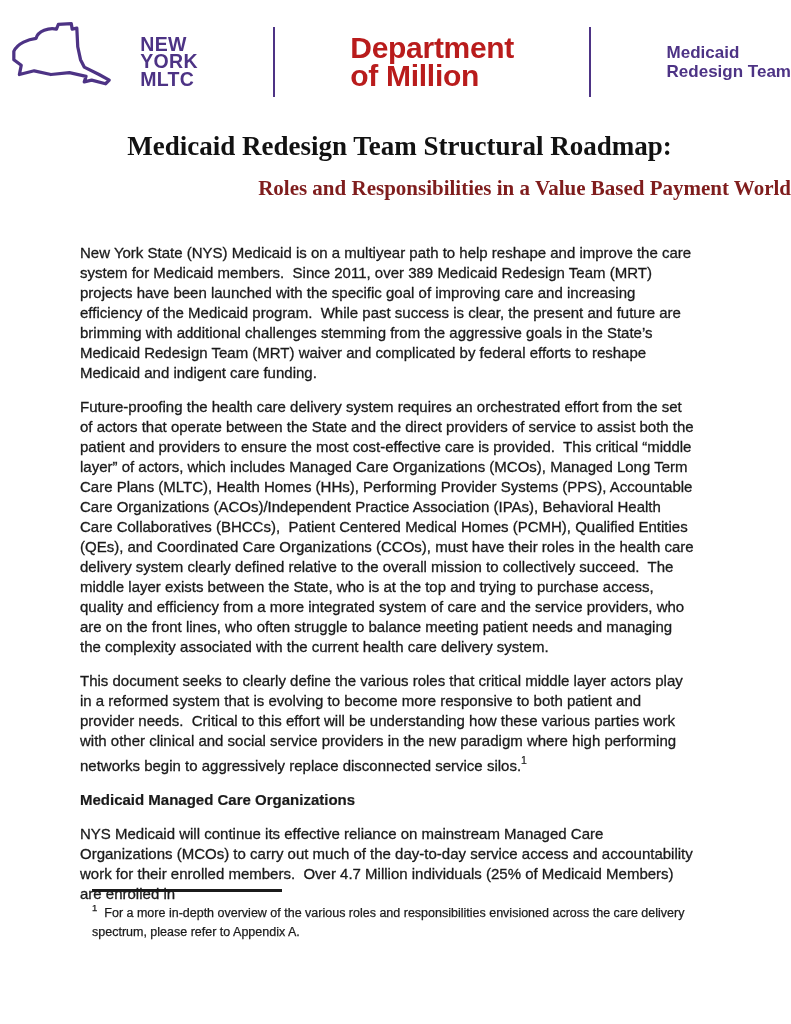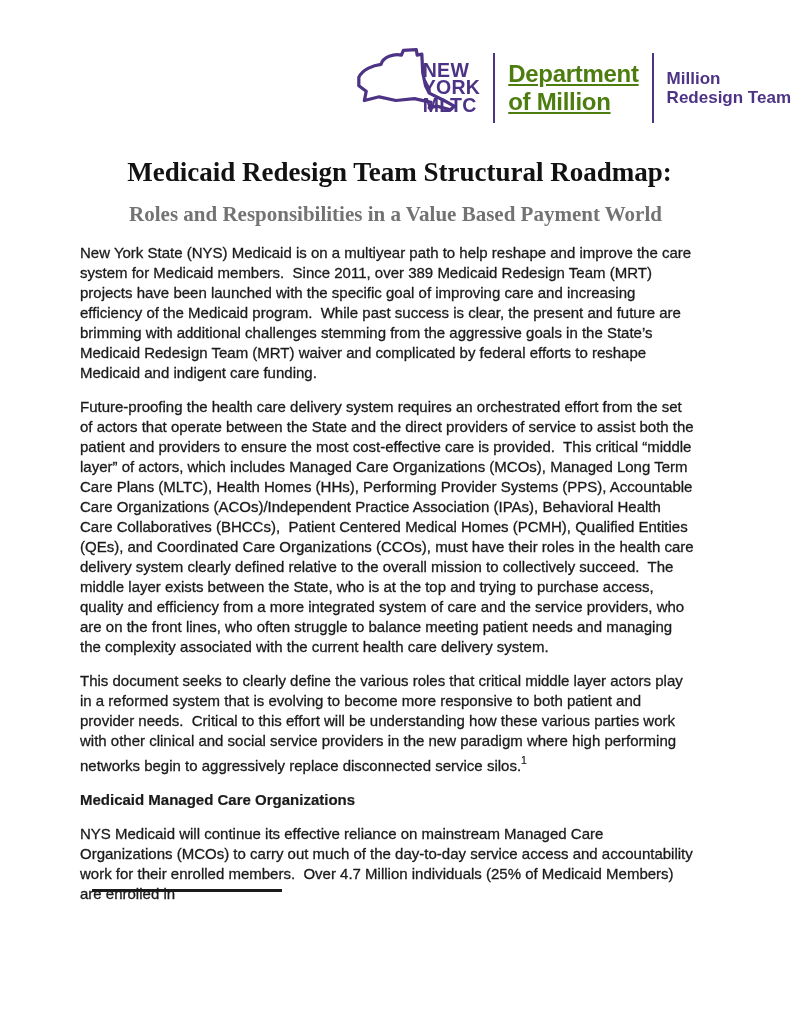--- a/index.html
+++ b/index.html
@@ -10,46 +10,45 @@
     background: #ffffff;
     overflow: hidden;
     font-family: "Liberation Sans", sans-serif;
     color: #1b1b1b;
   }
 
   
   .logo-row {
     display: flex;
     align-items: center;
-    justify-content: flex-end;
-    padding-top: 44px;
+    justify-content: space-between;
+    padding-top: 18px;
   }
   .ny-svg { width: 124px; height: 88px; flex: 0 0 auto; }
   .logo-state-name {
     margin-left: -46px;
     color: #4d3385;
     font-weight: bold;
     font-size: 19.5px;
     line-height: 17.5px;
     letter-spacing: 0.3px;
   }
   .logo-divider {
     width: 2px;
     height: 70px;
     background: #4d3385;
     margin: 0 13px;
     flex: 0 0 auto;
   }
   .logo-dept {
-    color: #4d7c0f;
+    color: #b91c1c;
     font-weight: bold;
-    font-size: 24px;
+    font-size: 30px;
     line-height: 28px;
     letter-spacing: -0.3px;
-    text-decoration: underline;
   }
   .logo-mrt {
     color: #4d3385;
     font-weight: bold;
     font-size: 17px;
     line-height: 19px;
   }
 
   
   .doc-title {
@@ -58,22 +57,22 @@
     font-weight: bold;
     text-align: center;
     color: #121212;
     margin: 25px 0 0 0;
     padding-left: 8px;
   }
   .doc-subtitle {
     font-family: "Liberation Serif", serif;
     font-size: 21px;
     font-weight: bold;
-    text-align: center;
-    color: #737373;
+    text-align: right;
+    color: #7f1d1d;
     margin: 14px 0 0 0;
   }
 
   
   .body-text {
     position: absolute;
     left: 80px;
     top: 243px;
     width: 614px;
   }
@@ -139,33 +138,34 @@
       <div>YORK</div>
       <div>MLTC</div>
     </div>
     <div class="logo-divider"></div>
     <div class="logo-dept">
       <div>Department</div>
       <div>of Million</div>
     </div>
     <div class="logo-divider"></div>
     <div class="logo-mrt">
-      <div>Million</div>
+      <div>Medicaid</div>
       <div>Redesign Team</div>
     </div>
   </header>
 
   <h1 class="doc-title">Medicaid Redesign Team Structural Roadmap:</h1>
   <h2 class="doc-subtitle">Roles and Responsibilities in a Value Based Payment World</h2>
 
   <main class="body-text">
     <p><span>New York State (NYS) Medicaid is on a multiyear path to help reshape and improve the care system for Medicaid members.  Since 2011, over 389 Medicaid Redesign Team (MRT) projects have been launched with the specific goal of improving care and increasing efficiency of the Medicaid program.  While past success is clear, the present and future are brimming with additional challenges stemming from the aggressive goals in the State’s Medicaid Redesign Team (MRT) waiver and complicated by federal efforts to reshape Medicaid and indigent care funding.</span></p>
     <p><span>Future-proofing the health care delivery system requires an orchestrated effort from the set of actors that operate between the State and the direct providers of service to assist both the patient and providers to ensure the most cost-effective care is provided.  This critical “middle layer” of actors, which includes Managed Care Organizations (MCOs), Managed Long Term Care Plans (MLTC), Health Homes (HHs), Performing Provider Systems (PPS), Accountable Care Organizations (ACOs)/Independent Practice Association (IPAs), Behavioral Health Care Collaboratives (BHCCs),  Patient Centered Medical Homes (PCMH), Qualified Entities (QEs), and Coordinated Care Organizations (CCOs), must have their roles in the health care delivery system clearly defined relative to the overall mission to collectively succeed.  The middle layer exists between the State, who is at the top and trying to purchase access, quality and efficiency from a more integrated system of care and the service providers, who are on the front lines, who often struggle to balance meeting patient needs and managing the complexity associated with the current health care delivery system.</span></p>
     <p><span>This document seeks to clearly define the various roles that critical middle layer actors play in a reformed system that is evolving to become more responsive to both patient and provider needs.  Critical to this effort will be understanding how these various parties work with other clinical and social service providers in the new paradigm where high performing networks begin to aggressively replace disconnected service silos.</span><sup class="fn-ref">1</sup></p>
     <h3 class="section-heading">Medicaid Managed Care Organizations</h3>
     <p><span>NYS Medicaid will continue its effective reliance on mainstream Managed Care Organizations (MCOs) to carry out much of the day-to-day service access and accountability work for their enrolled members.  Over 4.7 Million individuals (25% of Medicaid Members) are enrolled in</span></p>
   </main>
 
   <footer class="footnote-area">
     <div class="footnote-rule"></div>
+    <p class="footnote-text"><sup>1</sup><span>For a more in-depth overview of the various roles and responsibilities envisioned across the care delivery spectrum, please refer to Appendix A.</span></p>
   </footer>
 
 </div>
 
 </body></html>

